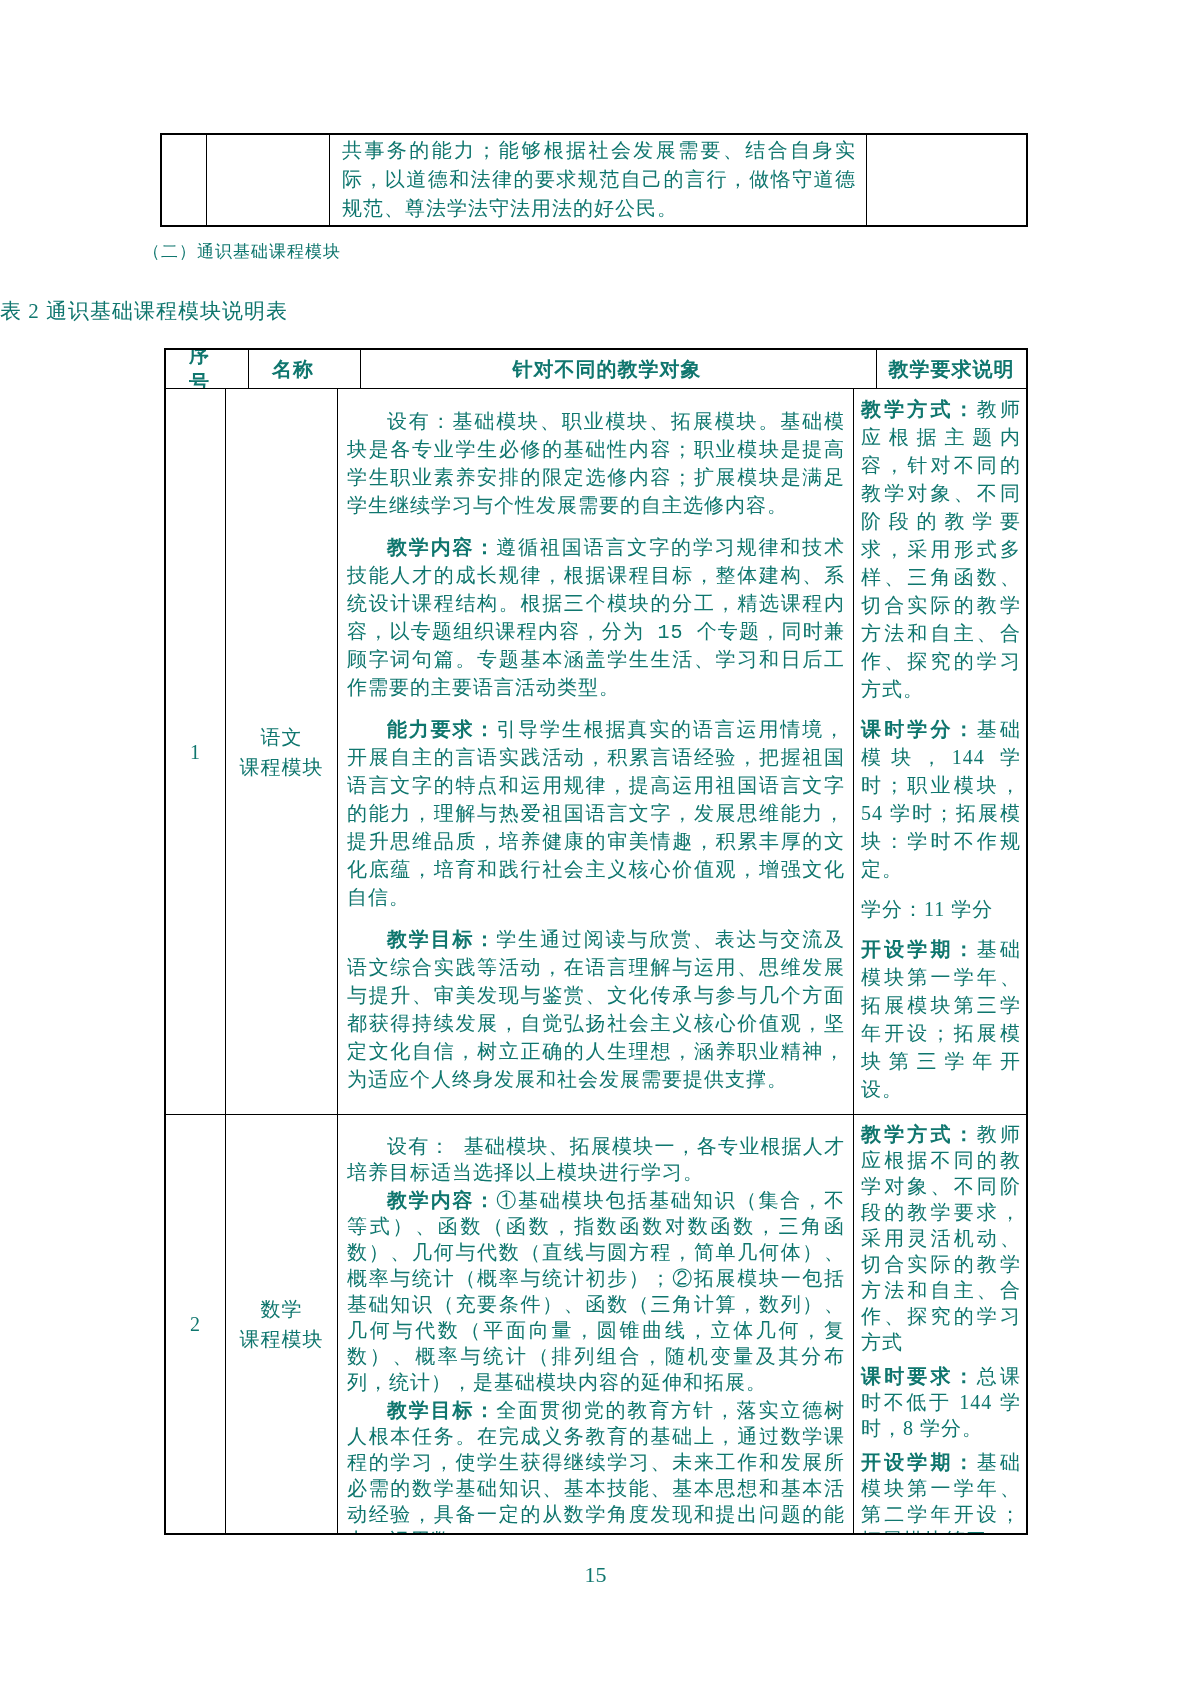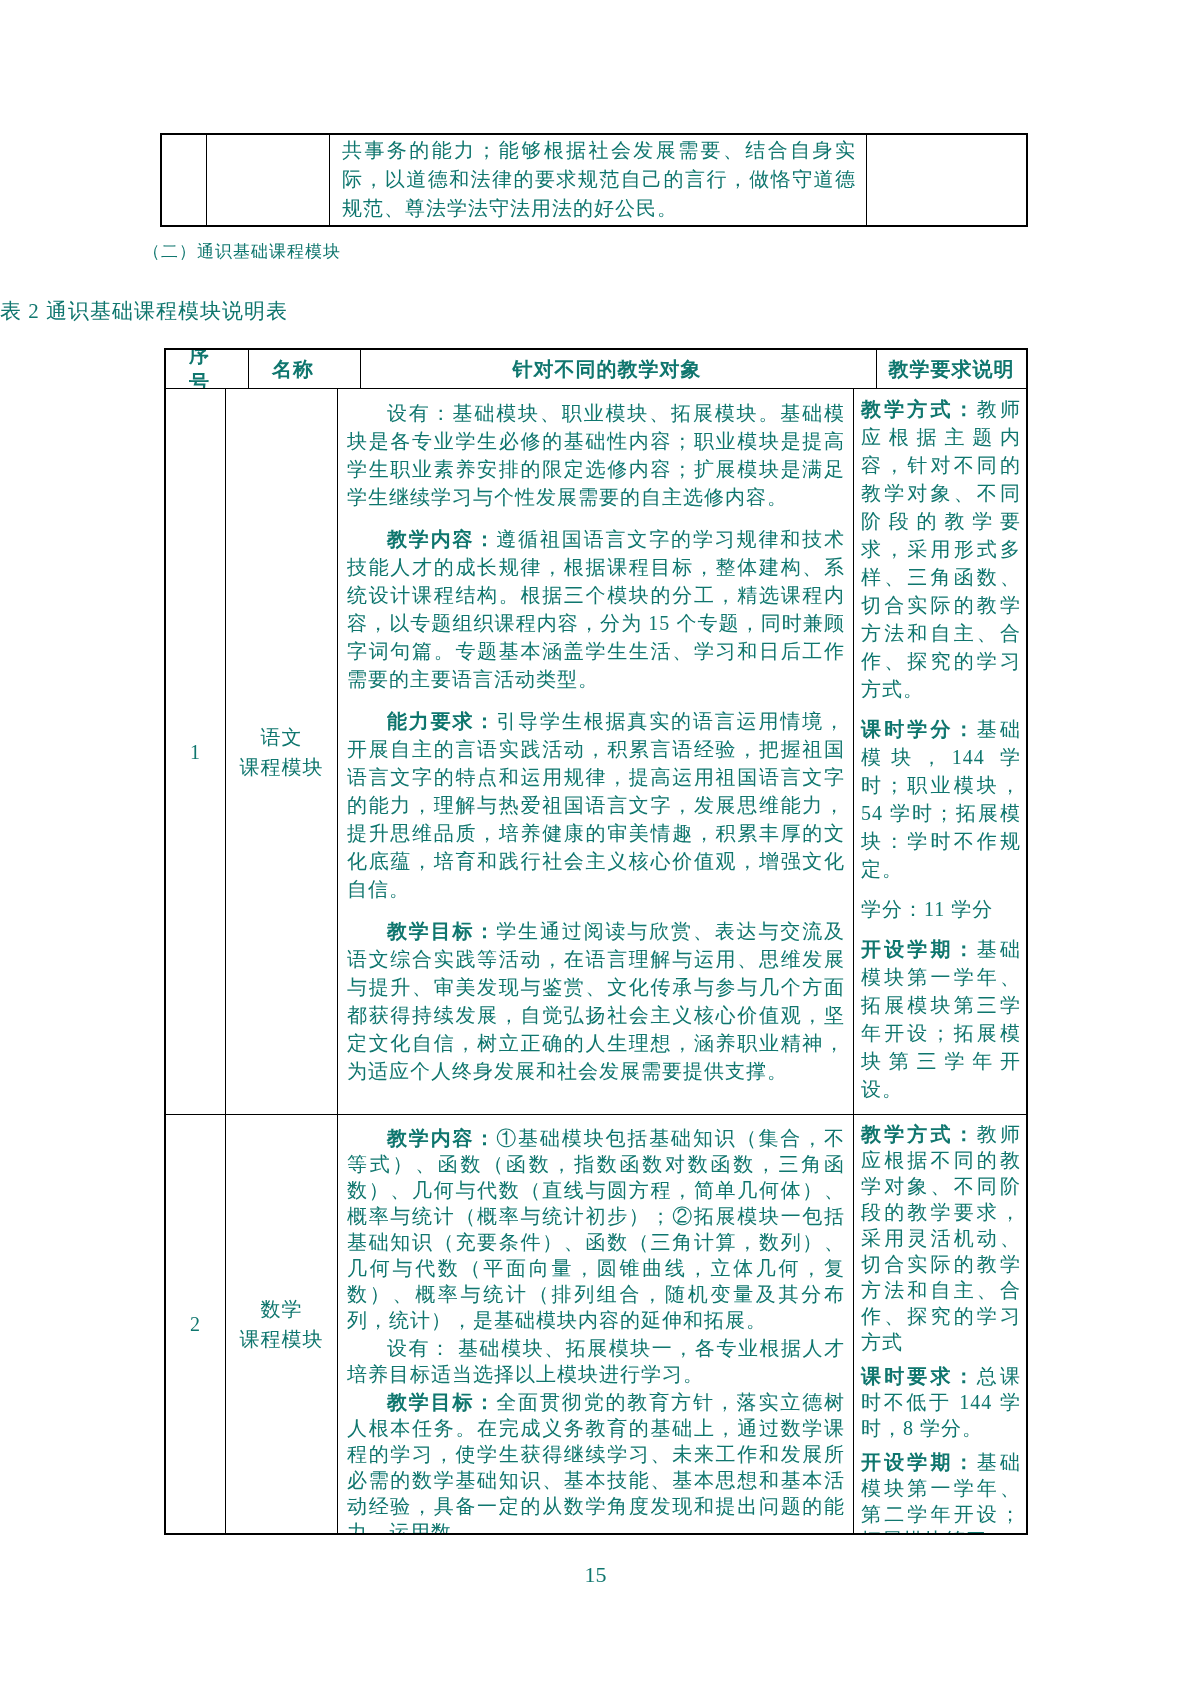--- a/index.html
+++ b/index.html
@@ -36,21 +36,21 @@
     grid-template-columns:59px 112px 516px 1fr;
     grid-template-rows:38px 726px 1fr;
     font-size:20px; letter-spacing:1px;
   }
   .mt-cell { box-sizing:border-box; overflow:hidden; }
   .bl { border-left:1.5px solid #000; }
   .bt { border-top:1.5px solid #000; }
   .hcell { display:flex; align-items:center; justify-content:center; font-weight:bold;margin-left:23px; }
   .center-cell { display:flex; flex-direction:column; align-items:center; justify-content:center;
     text-align:center; line-height:30px; }
-  .txt-cell { padding:10px 8px 0 9px; text-align:justify; }
+  .txt-cell { padding:20px 8px 0 9px; text-align:justify;font-family:Liberation Mono, monospace; }
   .req-cell { padding:6px 5px 0 7px; text-align:justify; }
   .para { margin:0; }
   .para .b { font-weight:bold; }
   .indent { text-indent:2em; }
   .r1c .para { line-height:28px; margin-bottom:14px; }
   .r1r .para { line-height:28px; margin-bottom:12px; }
   .r2c .para { line-height:26px; margin-bottom:2px; }
   .r2r .para { line-height:26px; margin-bottom:8px; }
   
   .page-number {
@@ -103,22 +103,22 @@
     </div>
 
     <div class="mt-cell center-cell bt">
       <span>2</span>
     </div>
     <div class="mt-cell center-cell bl bt">
       <span>数学</span>
       <span>课程模块</span>
     </div>
     <div class="mt-cell txt-cell bl bt r2c">
+      <p class="para indent"><span class="b"></span><span>设有： 基础模块、拓展模块一，各专业根据人才培养目标适当选择以上模块进行学习。</span></p>
       <p class="para indent"><span class="b">教学内容：</span><span>①基础模块包括基础知识（集合，不等式）、函数（函数，指数函数对数函数，三角函数）、几何与代数（直线与圆方程，简单几何体）、概率与统计（概率与统计初步）；②拓展模块一包括基础知识（充要条件）、函数（三角计算，数列）、几何与代数（平面向量，圆锥曲线，立体几何，复数）、概率与统计（排列组合，随机变量及其分布列，统计），是基础模块内容的延伸和拓展。</span></p>
-      <p class="para indent"><span class="b"></span><span>设有： 基础模块、拓展模块一，各专业根据人才培养目标适当选择以上模块进行学习。</span></p>
       <p class="para indent"><span class="b">教学目标：</span><span>全面贯彻党的教育方针，落实立德树人根本任务。在完成义务教育的基础上，通过数学课程的学习，使学生获得继续学习、未来工作和发展所必需的数学基础知识、基本技能、基本思想和基本活动经验，具备一定的从数学角度发现和提出问题的能力、运用数</span></p>
     </div>
     <div class="mt-cell req-cell bl bt r2r">
       <p class="para"><span class="b">教学方式：</span><span>教师应根据不同的教学对象、不同阶段的教学要求，采用灵活机动、切合实际的教学方法和自主、合作、探究的学习方式</span></p>
       <p class="para"><span class="b">课时要求：</span><span>总课时不低于 144 学时，8 学分。</span></p>
       <p class="para"><span class="b">开设学期：</span><span>基础模块第一学年、第二学年开设；拓展模块第三</span></p>
     </div>
 
   </div>
 

